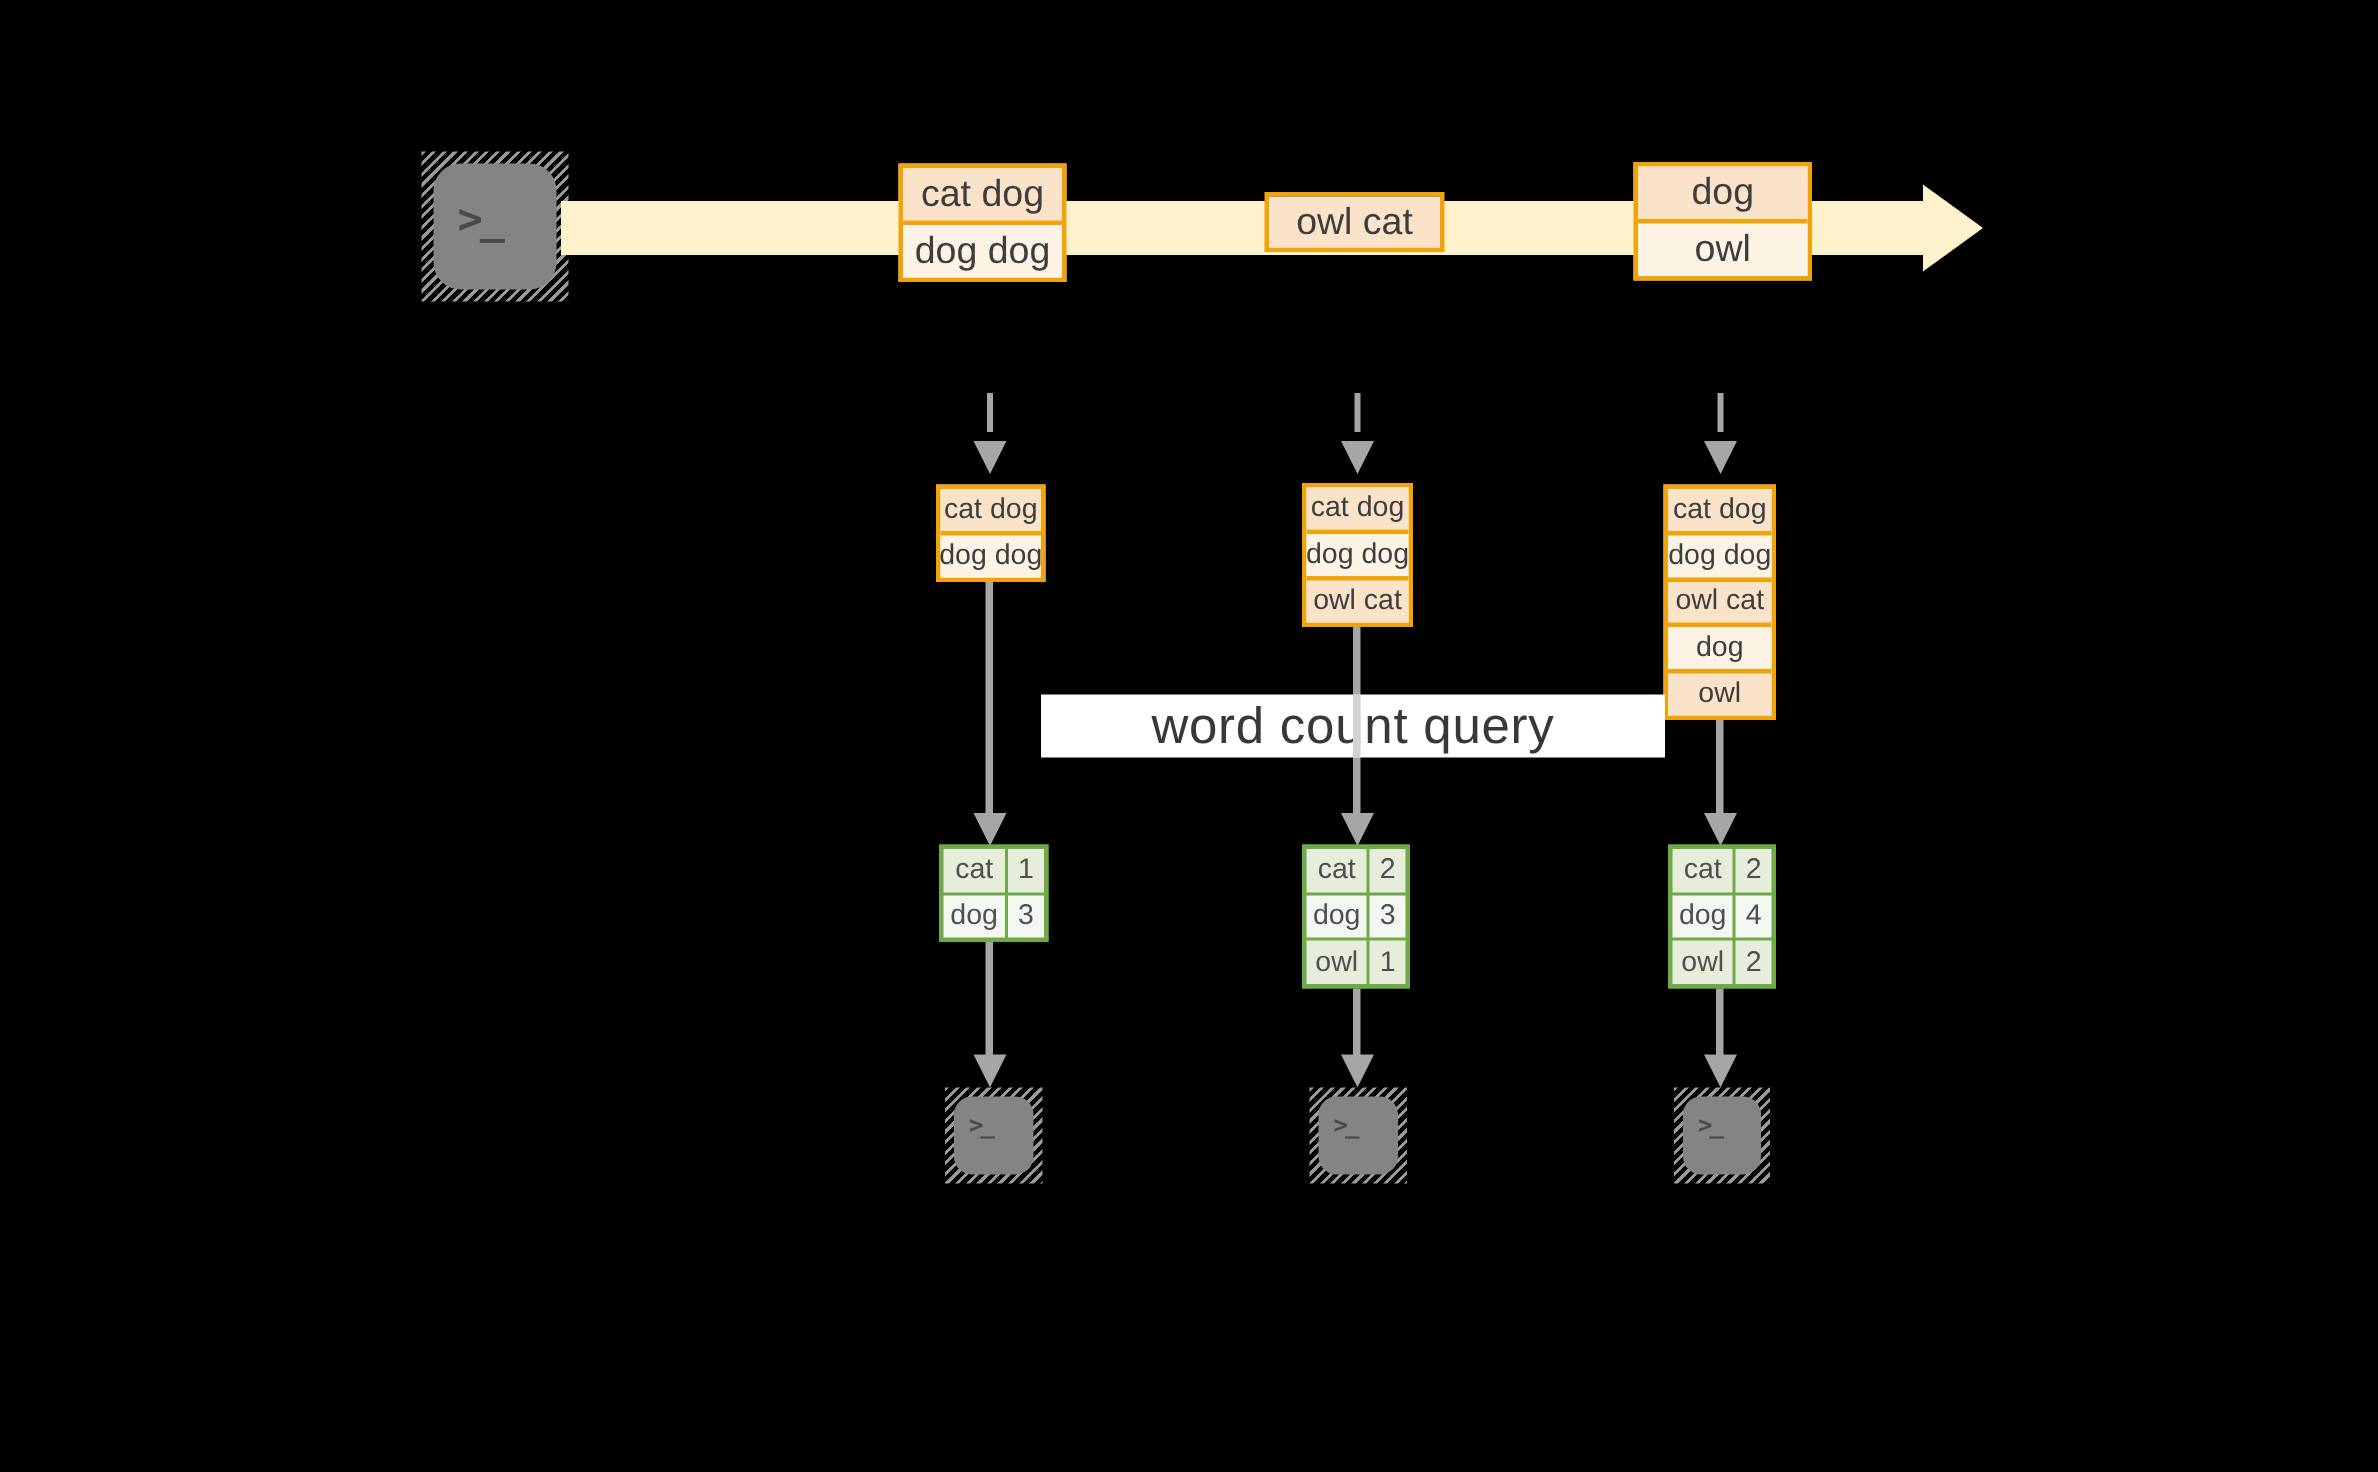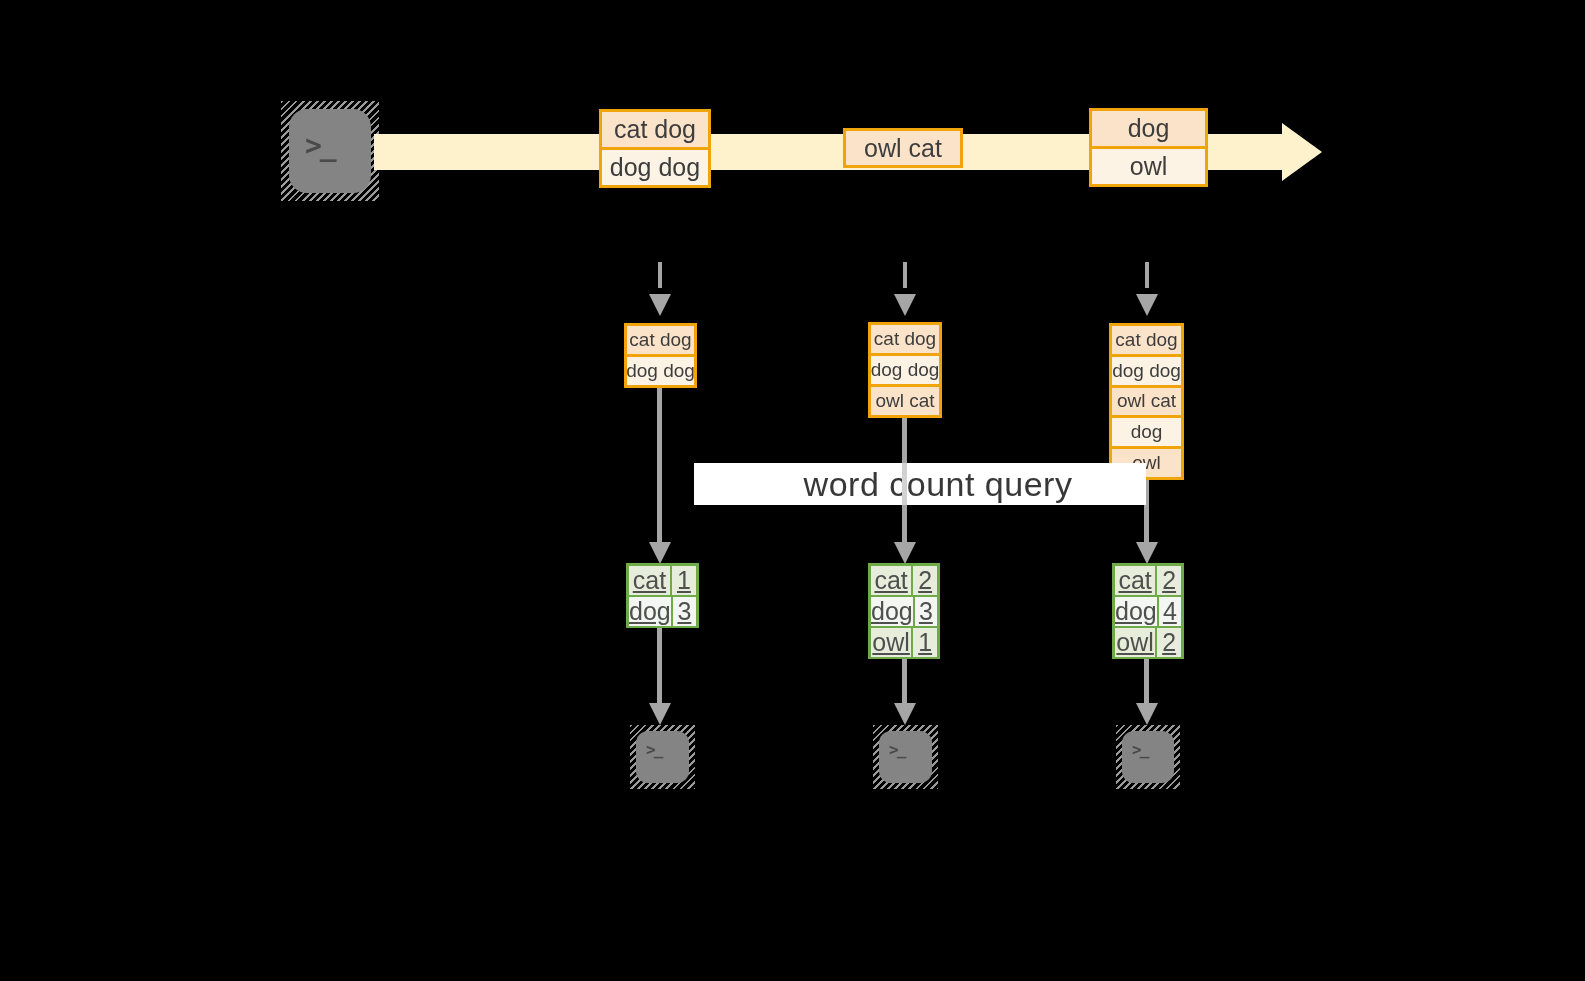--- a/index.html
+++ b/index.html
@@ -49,35 +49,35 @@
   .dash-seg{position:absolute;width:4px;height:26px;background:var(--arrow-gray);}
   .arrowhead{
     position:absolute;width:0;height:0;z-index:1;
     border-left:11px solid transparent;border-right:11px solid transparent;
     border-top:22px solid var(--arrow-gray);
   }
   .line-overlay{position:absolute;width:5px;background:#d2d2d2;z-index:4;}
   
   .query-band{
     position:absolute;background:#ffffff;z-index:3;
-    display:flex;align-items:center;justify-content:center;padding-left:36px;
+    display:flex;align-items:center;justify-content:center;
   }
   .query-band span{
     color:#383838;font-size:34px;font-weight:300;letter-spacing:.5px;
   }
   
   .gtable{
     position:absolute;box-sizing:border-box;z-index:2;
     border:3px solid var(--table-border);background:var(--table-border);
     display:flex;flex-direction:column;gap:2px;
   }
   .gtable .grow{flex:1;display:flex;gap:2px;}
   .gtable .gcell{
     display:flex;align-items:center;justify-content:center;
-    color:#4f4f4f;font-size:25px;background:var(--row-light);text-decoration:underline;
+    color:#4f4f4f;font-size:19px;background:var(--row-light);
   }
   .gtable .gcell.word{flex:0 0 61%;}
   .gtable .gcell.num{flex:1;}
   .gtable .grow:nth-child(odd) .gcell{background:var(--row-green);}
 </style>
 </head>
 <body>
 
 <div class="canvas" id="canvas" style="--bg: #000000; --stream-band: #fdf2cc; --box-border: #f0a30a; --cell-peach: #fbe3c9; --cell-cream: #fdf3e4; --table-border: #6faa49; --row-green: #e6eedb; --row-light: #f4f6f1; --arrow-gray: #a6a6a6; --terminal-gray: #848484; --text-dark: #3d3d3d;">
 

